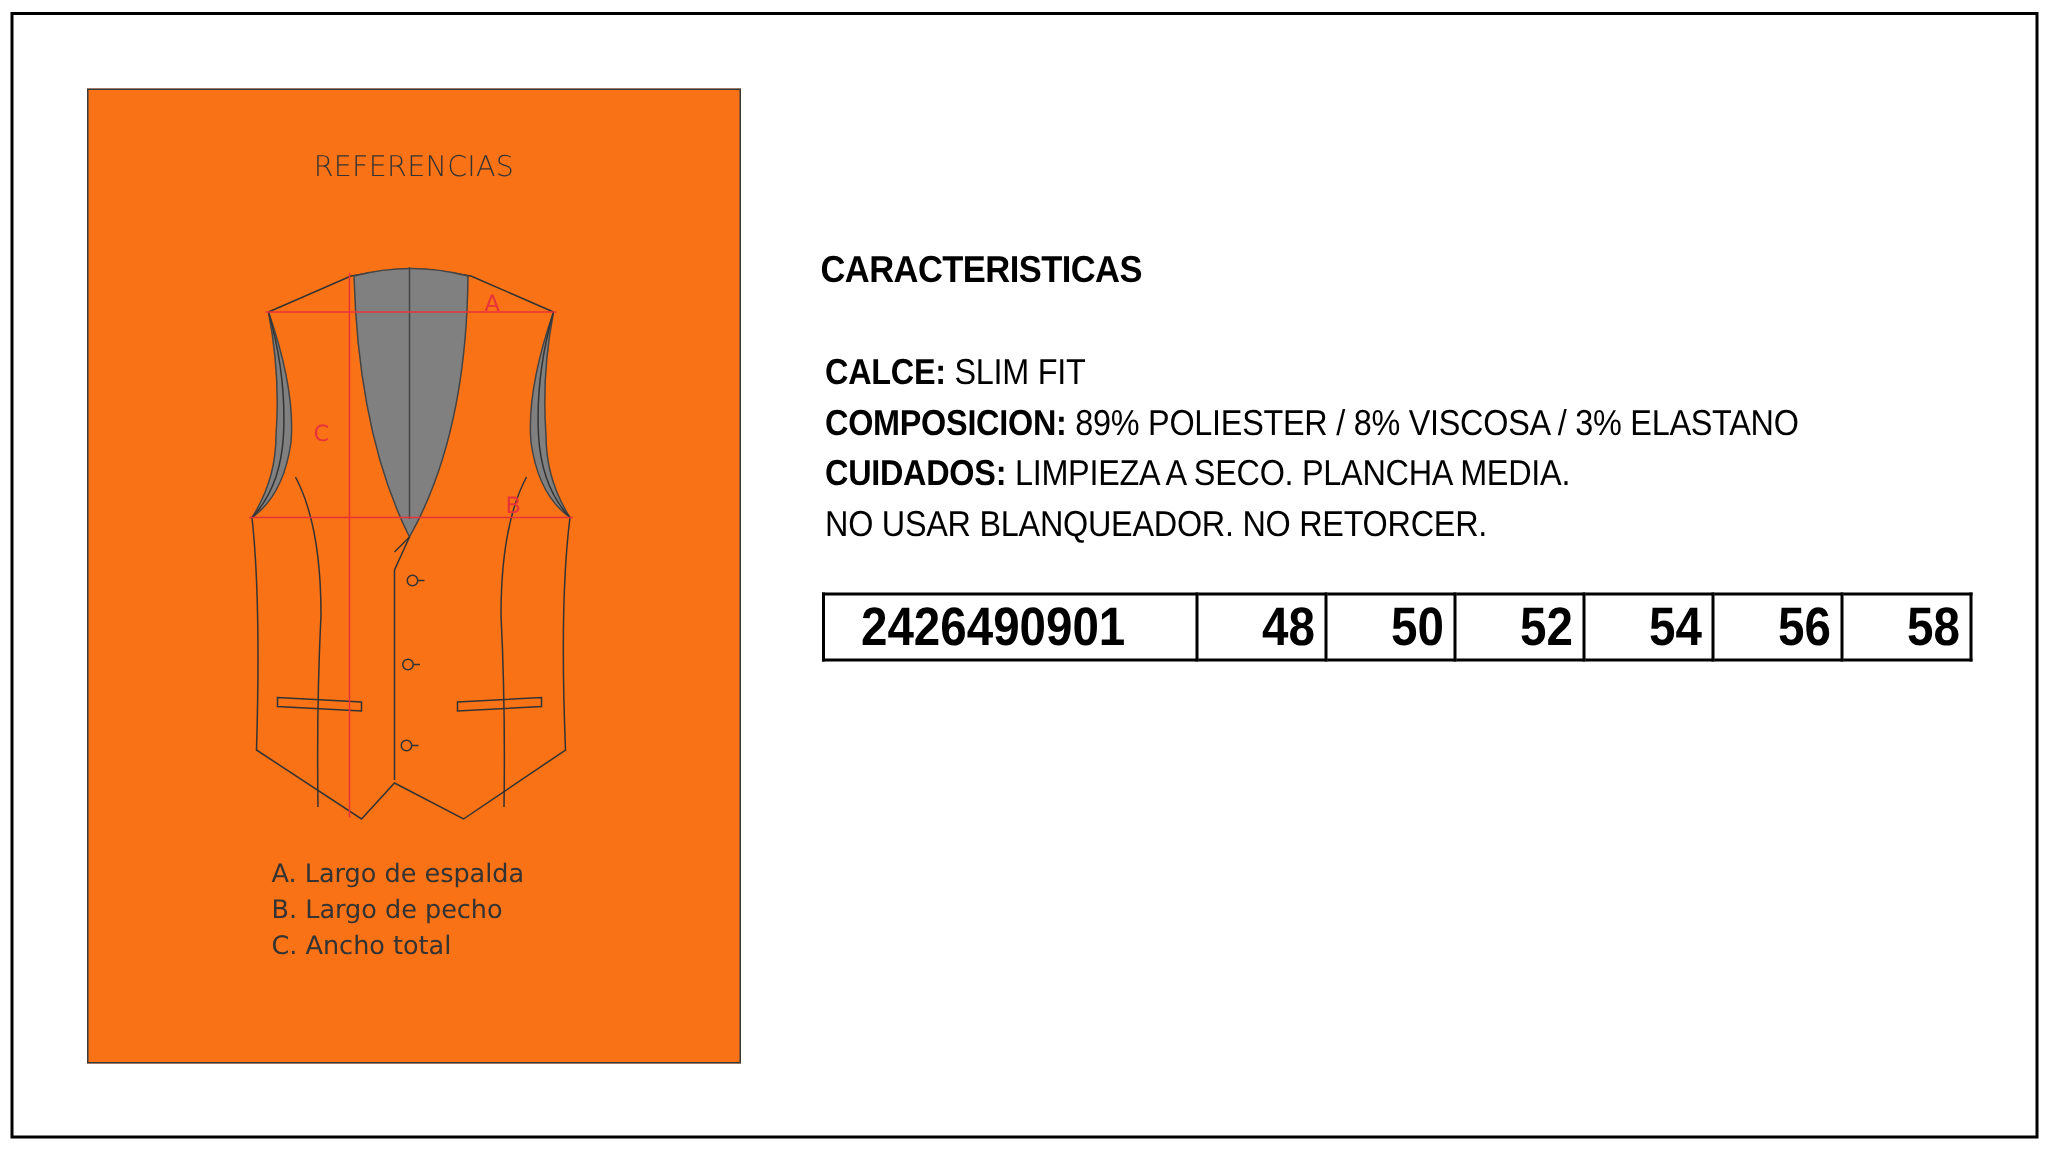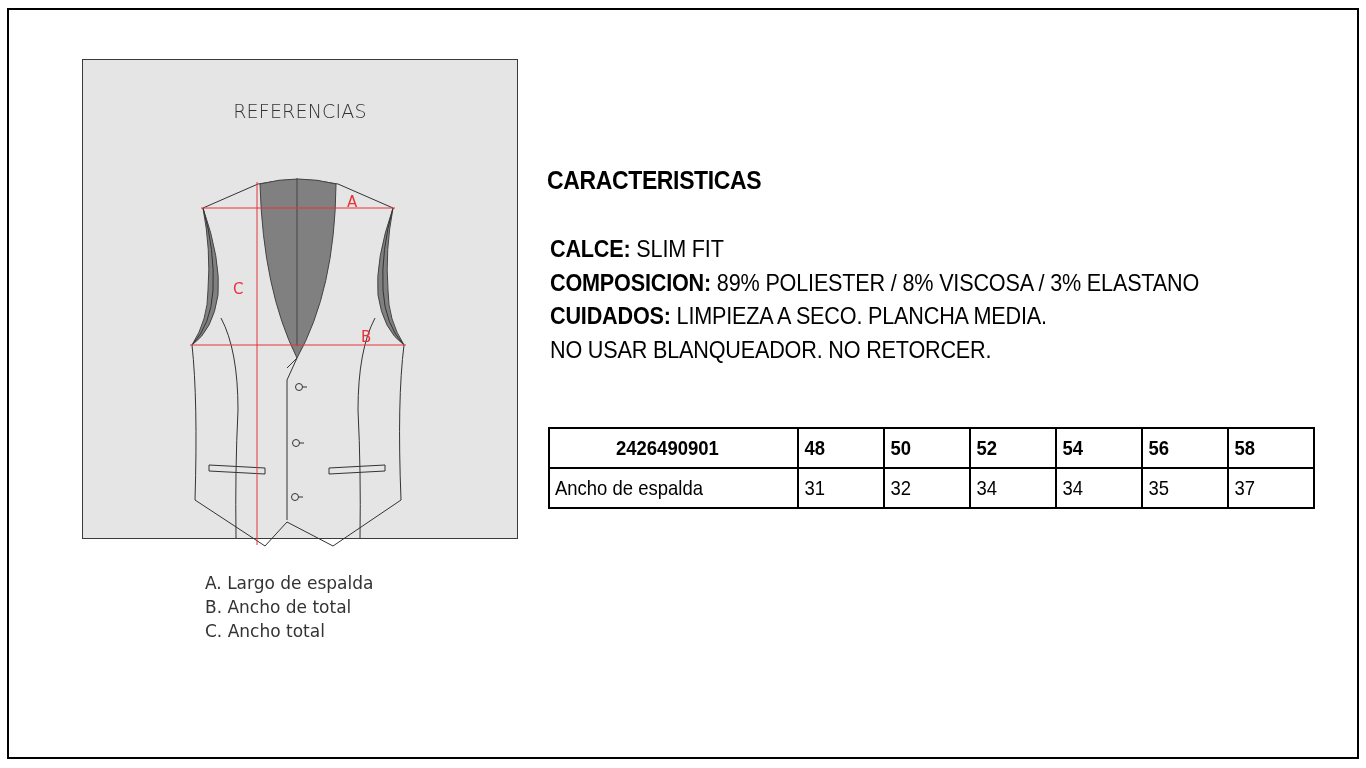--- a/index.html
+++ b/index.html
@@ -7,22 +7,22 @@
       width: 1366px; height: 768px; background: #ffffff;
       position: relative; overflow: hidden;
       font-family: "Liberation Sans", sans-serif;
       color: #000;
     }
     .frame {
       position: absolute; left: 7px; top: 8px; width: 1352px; height: 751px;
       border: 2px solid #000; box-sizing: border-box;
     }
     .ref-panel {
-      position: absolute; left: 58px; top: 59px; width: 436px; height: 480px;
-      border: 1.5px solid #3a3a3a; box-sizing: border-box; background: #e5e5e5; margin-left: 24px;
+      position: absolute; left: 58px; top: 59px; width: 436px; height: 650px;
+      border: 1.5px solid #3a3a3a; box-sizing: border-box; background: #f97316;
     }
     .ref-title {
       position: absolute; left: 0; width: 100%; top: 40px; text-align: center;
       font-family: "DejaVu Sans", sans-serif; font-size: 19px; letter-spacing: 0.2px;
       color: #333; font-weight: 300;
     }
     .vest-svg { position: absolute; left: 100px; top: 110px; width: 230px; height: 380px; }
     .legend {
       position: absolute; left: 122px; top: 511px;
       font-family: "DejaVu Sans", sans-serif; font-size: 17px; color: #333; line-height: 24px;
@@ -33,25 +33,24 @@
       font-family: "Liberation Sans Narrow", "Liberation Sans", sans-serif;
       letter-spacing: -0.4px; white-space: nowrap; transform: scaleX(0.92); transform-origin: left;
     }
     .specs {
       position: absolute; left: 550px; top: 232px; font-size: 24px; line-height: 33.5px;
       white-space: nowrap; transform: scaleX(0.9); transform-origin: left; letter-spacing: -0.2px;
     }
     .specs b { font-weight: bold; }
     table.sizes {
       position: absolute; left: 548px; top: 395px; border-collapse: collapse;
-      font-size: 21px;
-      margin-top: 32px;
+      font-size: 36px;
     }
     table.sizes td {
-      border: 2px solid #000; height: 38px; padding: 0 4px; text-align: left;
+      border: 2px solid #000; height: 38px; padding: 0 4px; text-align: right;
       white-space: nowrap;
     }
     table.sizes td.label { text-align: left; width: 238px; padding-left: 5px; }
     table.sizes td.num { width: 76px; }
     table.sizes tr.head td { font-weight: bold; }
     .cell-inner { display: inline-block; transform: scaleX(0.88); transform-origin: center; }
     td.label .cell-inner { transform-origin: left; }
   </style>
 </head>
 <body>
@@ -101,21 +100,21 @@
     </g>
     <g fill="#e8323a" font-family="DejaVu Sans, sans-serif" font-size="15">
       <text x="164" y="37">A</text>
       <text x="50" y="124">C</text>
       <text x="178" y="172">B</text>
     </g>
   </svg>
 
   <div class="legend">
     <div>A. Largo de espalda</div>
-    <div>B. Ancho de total</div>
+    <div>B. Largo de pecho</div>
     <div>C. Ancho total</div>
   </div>
 </div>
 
 <div class="heading">CARACTERISTICAS</div>
 
 <div class="specs">
   <div><b>CALCE:</b><span> SLIM FIT</span></div>
   <div><b>COMPOSICION:</b><span> 89% POLIESTER / 8% VISCOSA / 3% ELASTANO</span></div>
   <div><b>CUIDADOS:</b><span> LIMPIEZA A SECO. PLANCHA MEDIA.</span></div>
@@ -126,23 +125,14 @@
   <tbody>
       <tr class="head">
     <td class="label" style="text-align:center"><span class="cell-inner">2426490901</span></td>
     <td class="num"><span class="cell-inner">48</span></td>
     <td class="num"><span class="cell-inner">50</span></td>
     <td class="num"><span class="cell-inner">52</span></td>
     <td class="num"><span class="cell-inner">54</span></td>
     <td class="num"><span class="cell-inner">56</span></td>
     <td class="num"><span class="cell-inner">58</span></td>
   </tr>
-  <tr>
-    <td class="label"><span class="cell-inner">Ancho de espalda</span></td>
-    <td class="num"><span class="cell-inner">31</span></td>
-    <td class="num"><span class="cell-inner">32</span></td>
-    <td class="num"><span class="cell-inner">34</span></td>
-    <td class="num"><span class="cell-inner">34</span></td>
-    <td class="num"><span class="cell-inner">35</span></td>
-    <td class="num"><span class="cell-inner">37</span></td>
-  </tr>
 </tbody>
   </table>
 
 </body></html>

